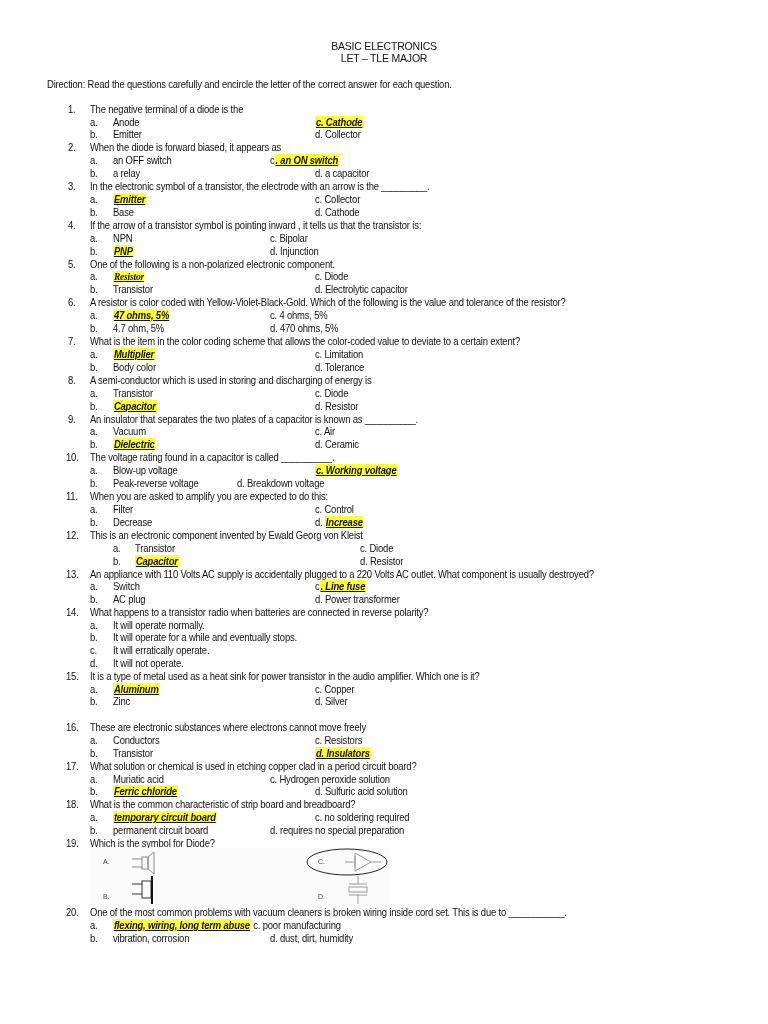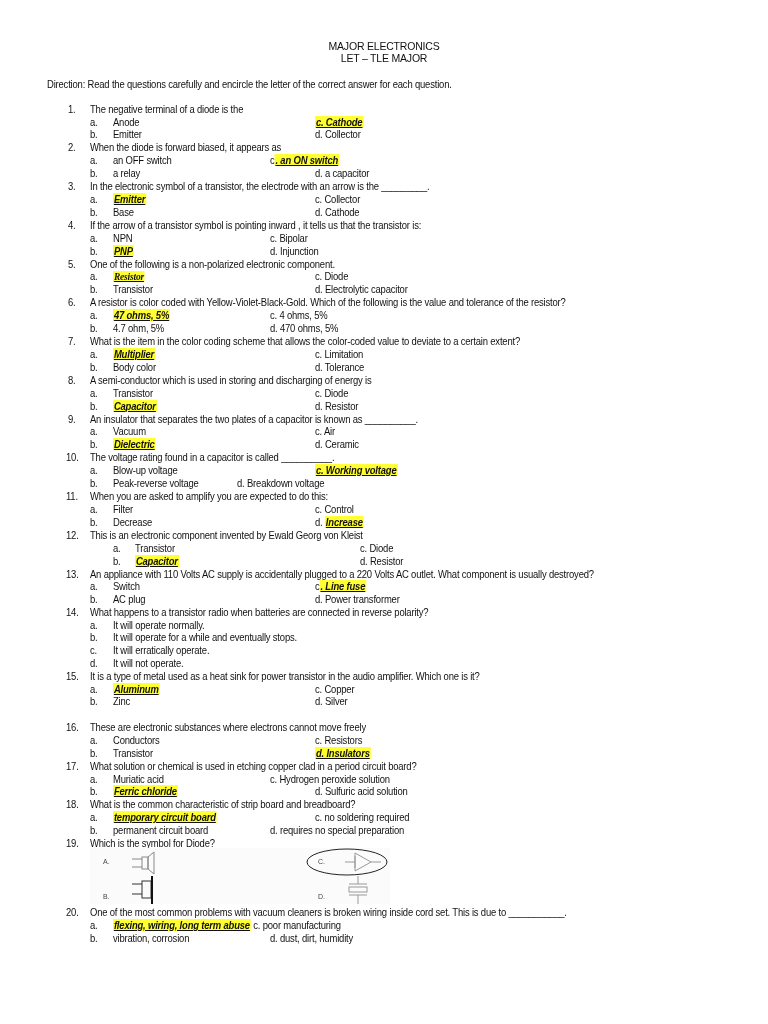--- a/index.html
+++ b/index.html
@@ -7,21 +7,21 @@
          font-family:"Liberation Sans", sans-serif; font-size:10.5px; color:#111; }
   .t { position:absolute; white-space:nowrap; line-height:12px; letter-spacing:-0.2px; transform:scaleX(0.9); transform-origin:left top; }
   .c { position:absolute; white-space:nowrap; line-height:12px; left:0; width:768px; text-align:center; letter-spacing:-0.2px; }
   .hl { background:#ffff33; font-weight:bold; font-style:italic; text-decoration:underline; padding:0 1px; font-family:"Liberation Sans", sans-serif; }
   .fig { position:absolute; left:90px; top:848px; width:300px; height:56px; background:#fbfbfb; }
   .figlbl { position:absolute; font-size:7px; color:#444; font-family:"Liberation Sans", sans-serif; }
 </style>
 </head>
 <body>
 
-<div class="c" style="top:40px;">MAJOR ELECTRONICS</div>
+<div class="c" style="top:40px;">BASIC ELECTRONICS</div>
 <div class="c" style="top:52px;">LET – TLE MAJOR</div>
 <div class="t" style="left:47px;top:78px;">Direction: Read the questions carefully and encircle the letter of the correct answer for each question.</div>
 
 <div class="t" style="left:68px;top:103px;">1.</div>
 <div class="t" style="left:90px;top:103px;">The negative terminal of a diode is the</div>
 <div class="t" style="left:90px;top:116px;">a.</div>
 <div class="t" style="left:113px;top:116px;">Anode</div>
 <div class="t" style="left:315px;top:116px;"><span class="hl">c. Cathode</span></div>
 <div class="t" style="left:90px;top:128px;">b.</div>
 <div class="t" style="left:113px;top:128px;">Emitter</div>

